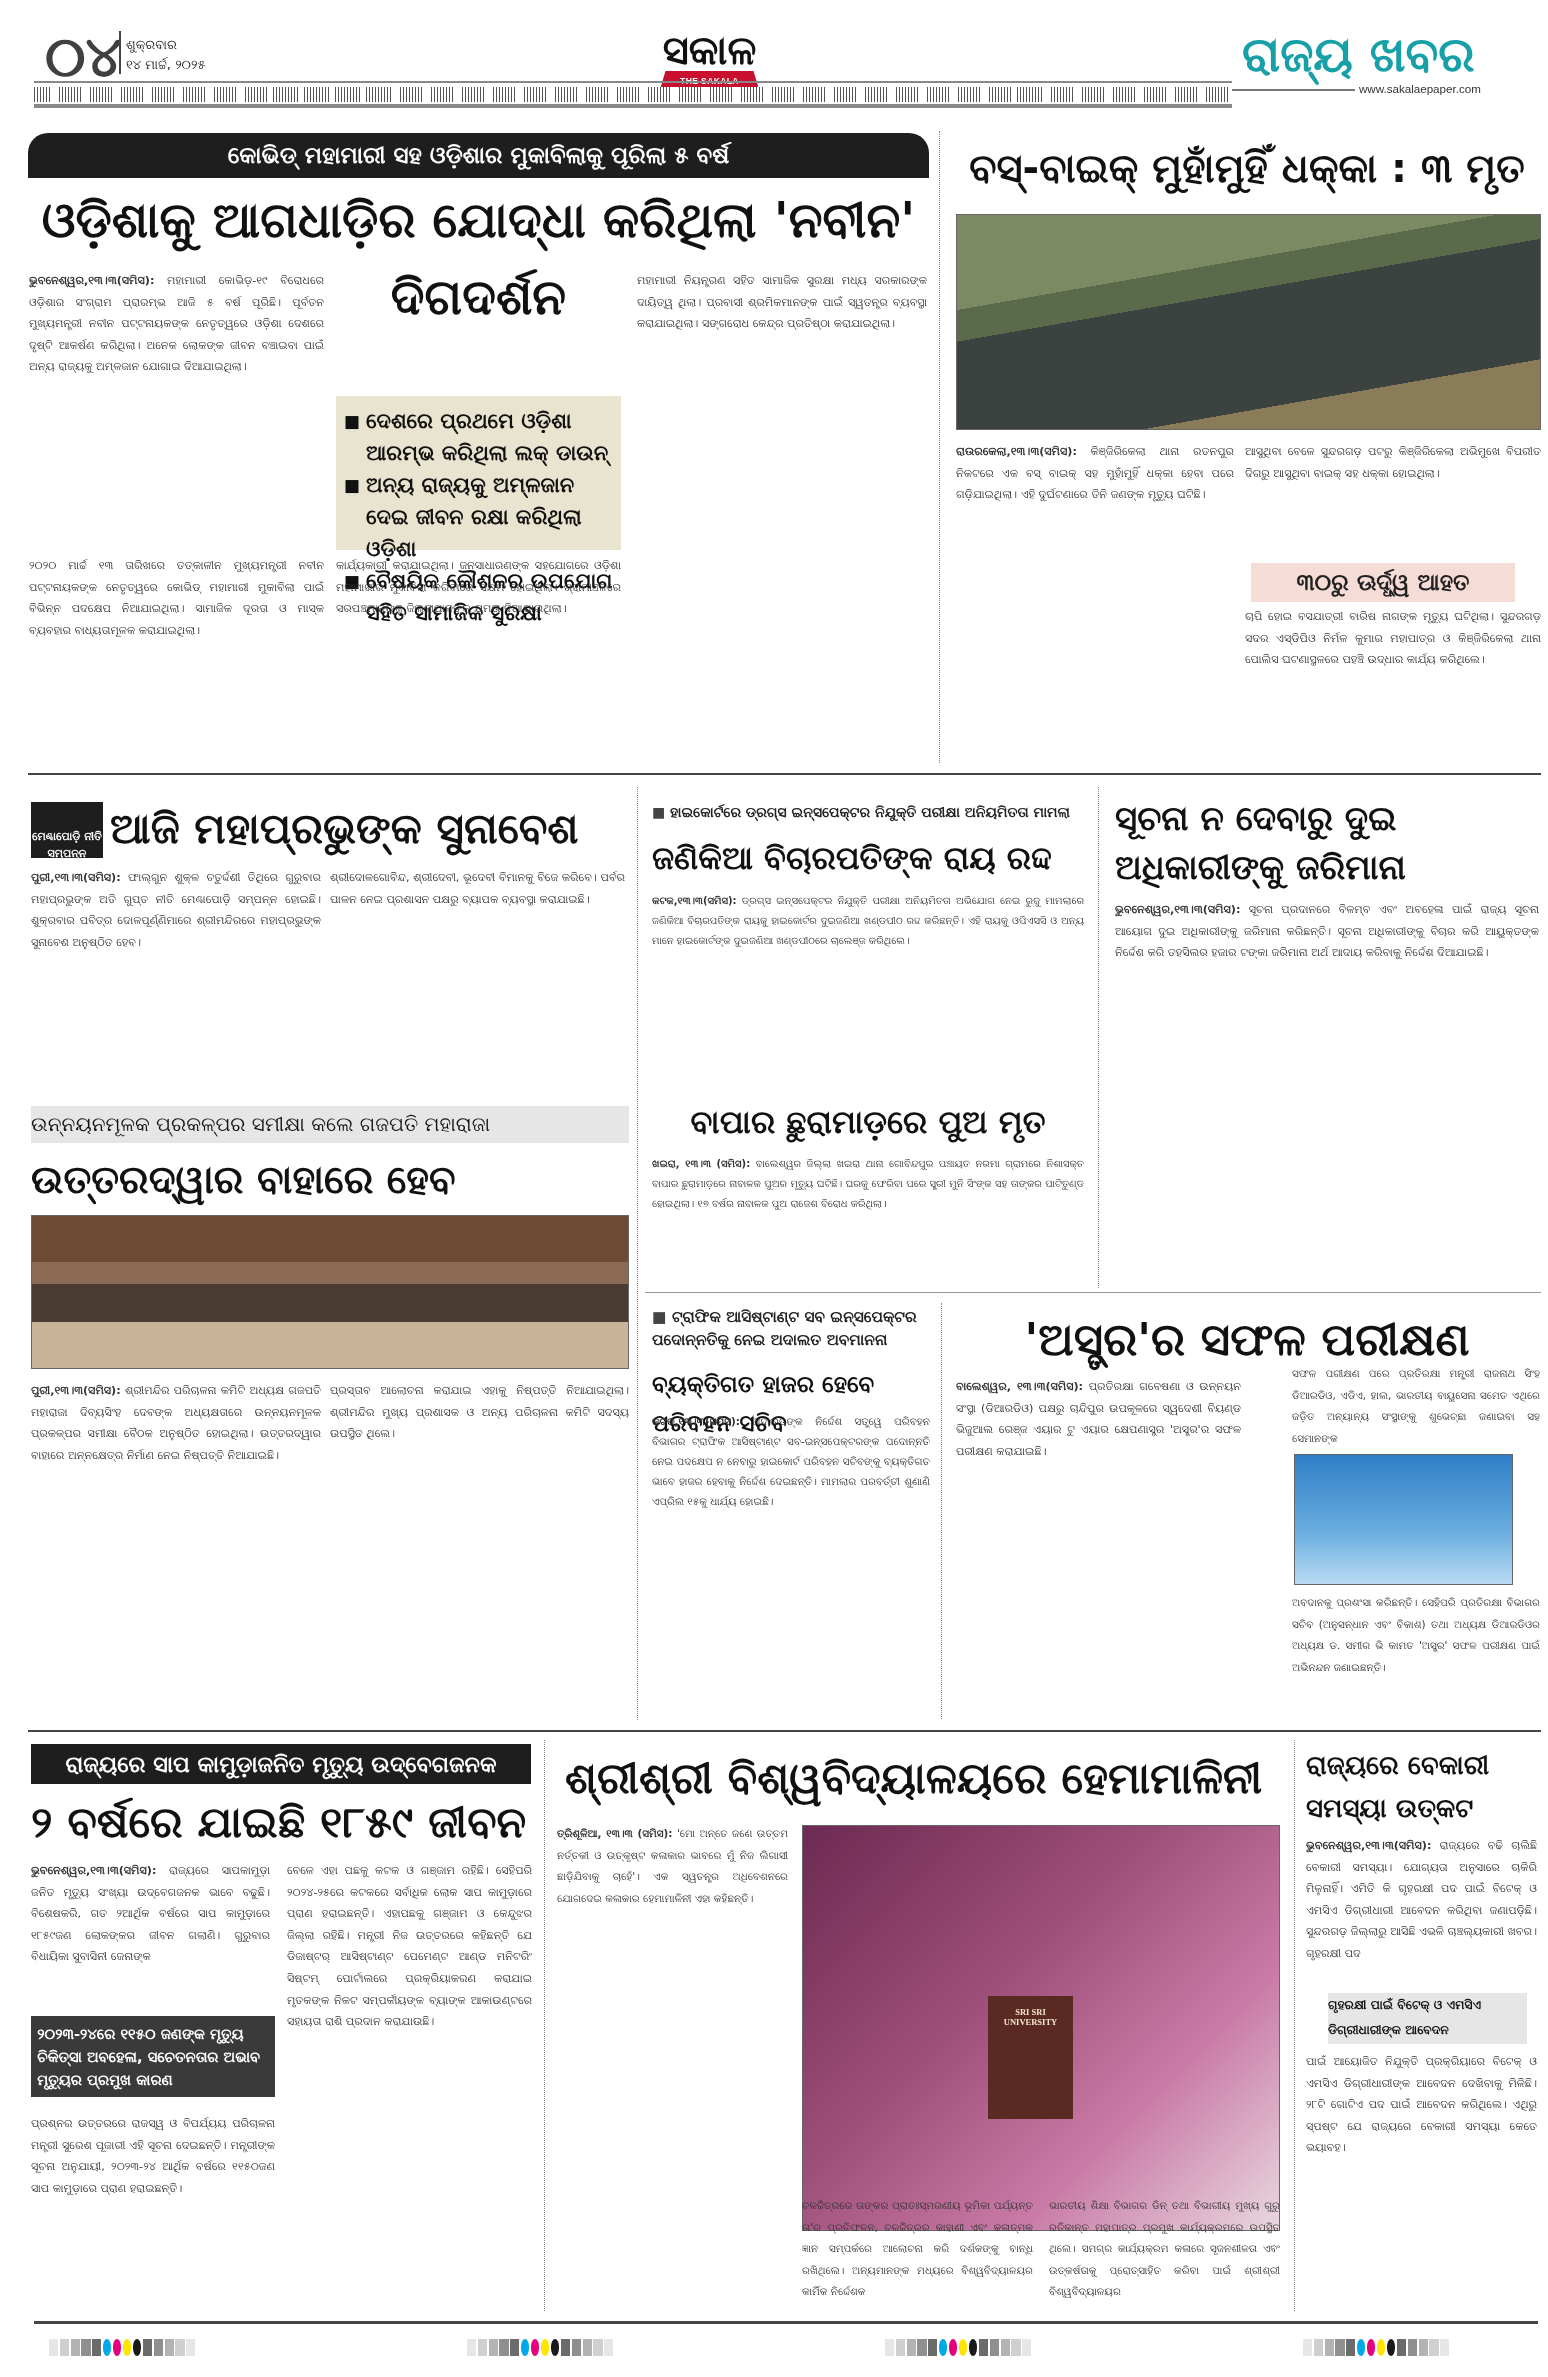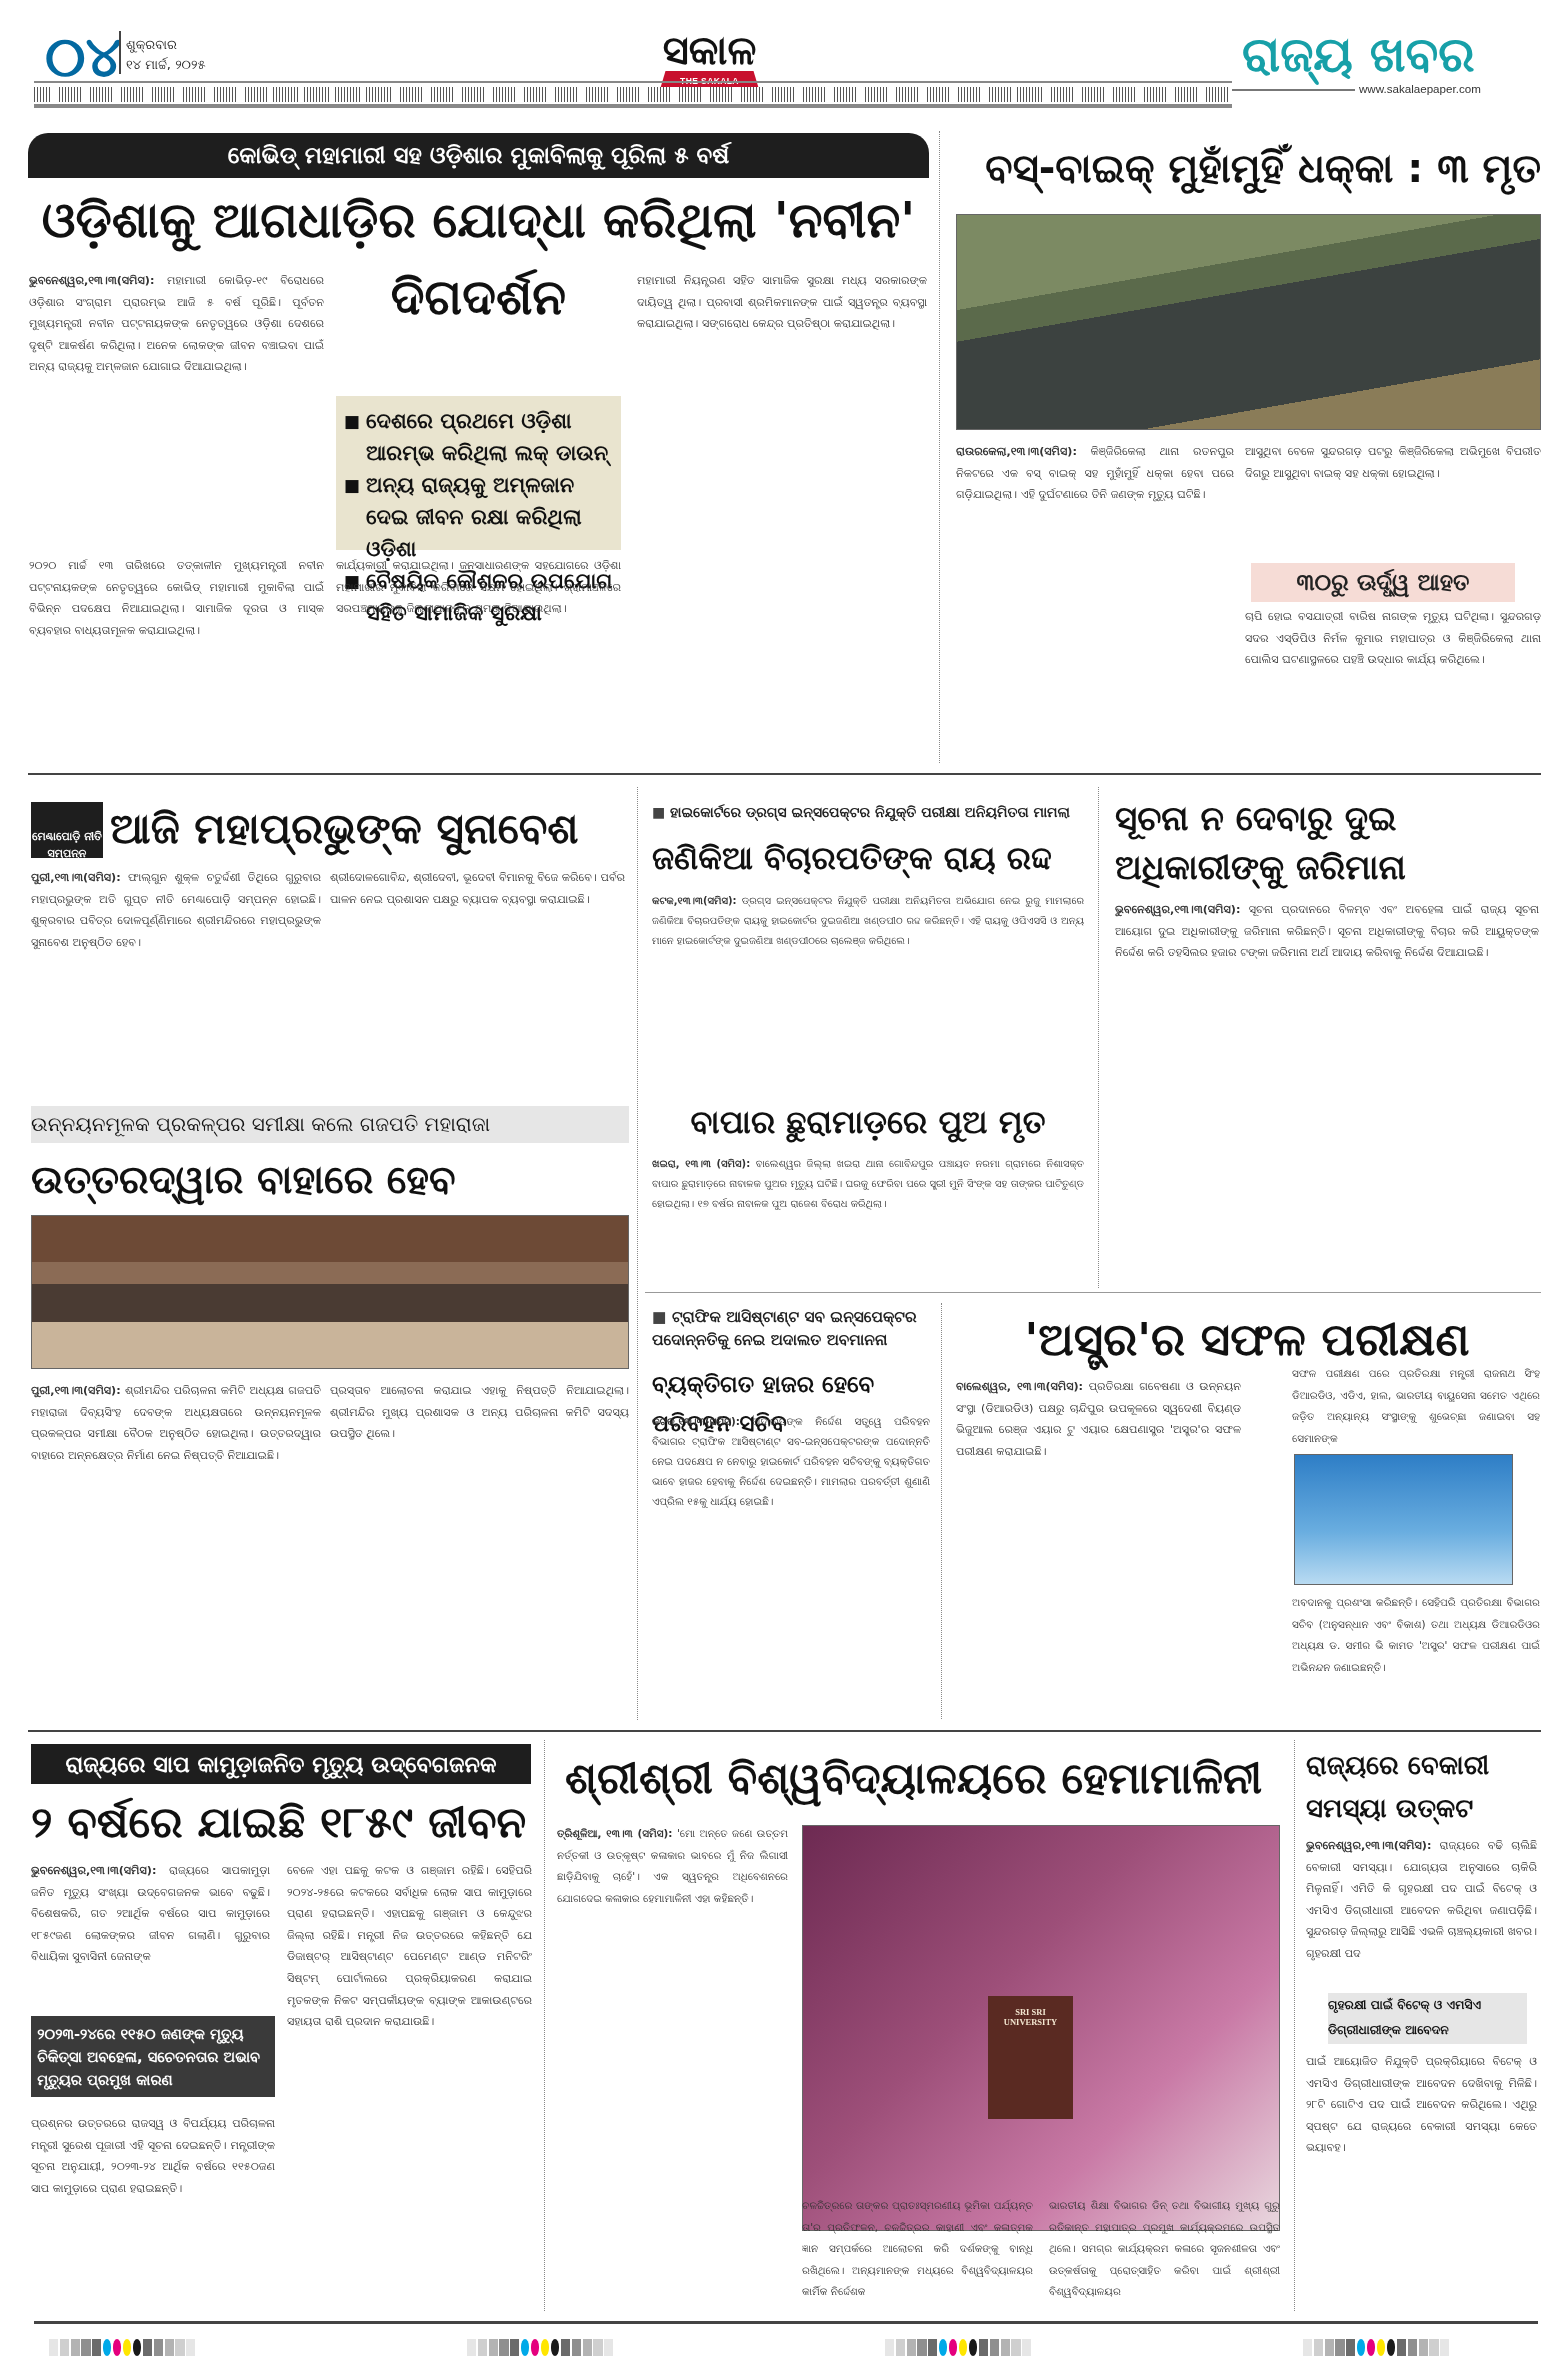--- a/index.html
+++ b/index.html
@@ -1,21 +1,21 @@
 <!DOCTYPE html>
 <html style="font-size:12.3px"><head>
 <meta charset="utf-8">
 <style>
   * { box-sizing: border-box; margin: 0; padding: 0; }
   html, body { width: 1548px; height: 2377px; background: #ffffff; overflow: hidden; }
   body { position: relative; font-family: "DejaVu Sans", sans-serif; color: #222; }
   .abs { position: absolute; }
 
   
-  .page-no { left: 45px; top: 29px; font-size: 56px; font-weight: bold; line-height: 1; color: #0369a1; font-family: "DejaVu Sans", sans-serif; }
+  .page-no { left: 45px; top: 29px; font-size: 56px; font-weight: bold; line-height: 1; color: #404040; font-family: "DejaVu Sans", sans-serif; }
   .page-sep { left: 119px; top: 31px; width: 1.5px; height: 43px; background: #444; }
   .page-day { left: 126px; top: 35px; font-size: 13px; color: #222; line-height: 20px; }
   .logo { left: 640px; top: 28px; width: 139px; text-align: center; }
   .logo-word { font-size: 40px; font-weight: bold; color: #111; line-height: 43px; font-family: "DejaVu Serif", serif; }
   .logo-band { margin: 0 auto; width: 100px; background: #c8102e; color: #fff; font-size: 8.5px; font-weight: bold; letter-spacing: 0.4px; font-family: "Liberation Sans", sans-serif; clip-path: polygon(6% 0,94% 0,100% 100%,0 100%); padding: 5px 0; }
   .section-title { left: 1242px; top: 28px; font-size: 48px; font-weight: bold; color: #17a0a8; line-height: 1.1; }
   .rule-top { left: 34px; top: 81px; width: 1198px; height: 2.3px; background: #888; }
   .rule-ticks { left: 34px; top: 87px; width: 1198px; height: 15.4px;
     background: repeating-linear-gradient(90deg,#555 0 0.8px,#fff 0.8px 3.1px); }
   .rule-bot { left: 34px; top: 104px; width: 1198px; height: 3.9px; background: #888; }
@@ -80,21 +80,21 @@
 <div class="abs bullets" style="left:336px;top:396px;width:285px;height:154px;">
   <div class="bullet">ଦେଶରେ ପ୍ରଥମେ ଓଡ଼ିଶା ଆରମ୍ଭ କରିଥିଲା ଲକ୍ ଡାଉନ୍</div>
   <div class="bullet">ଅନ୍ୟ ରାଜ୍ୟକୁ ଅମ୍ଳଜାନ ଦେଇ ଜୀବନ ରକ୍ଷା କରିଥିଲା ଓଡ଼ିଶା</div>
   <div class="bullet">ବୈଷୟିକ କୌଶଳର ଉପଯୋଗ ସହିତ ସାମାଜିକ ସୁରକ୍ଷା</div>
 </div>
 <div class="abs body-text" style="left:29px;top:555px;width:295px;">୨୦୨୦ ମାର୍ଚ୍ଚ ୧୩ ତାରିଖରେ ତତ୍କାଳୀନ ମୁଖ୍ୟମନ୍ତ୍ରୀ ନବୀନ ପଟ୍ଟନାୟକଙ୍କ ନେତୃତ୍ୱରେ କୋଭିଡ୍ ମହାମାରୀ ମୁକାବିଲା ପାଇଁ ବିଭିନ୍ନ ପଦକ୍ଷେପ ନିଆଯାଇଥିଲା। ସାମାଜିକ ଦୂରତା ଓ ମାସ୍କ ବ୍ୟବହାର ବାଧ୍ୟତାମୂଳକ କରାଯାଇଥିଲା।</div>
 <div class="abs body-text" style="left:336px;top:555px;width:285px;">କାର୍ଯ୍ୟକାରୀ କରାଯାଇଥିଲା। ଜନସାଧାରଣଙ୍କ ସହଯୋଗରେ ଓଡ଼ିଶା ମହାମାରୀର ମୁକାବିଲା କରିବାରେ ସକ୍ଷମ ହୋଇଥିଲା। ଗ୍ରାମାଞ୍ଚଳରେ ସରପଞ୍ଚମାନଙ୍କୁ ଜିଲ୍ଲାପାଳଙ୍କ କ୍ଷମତା ଦିଆଯାଇଥିଲା।</div>
 <div class="abs body-text" style="left:637px;top:270px;width:290px;">ମହାମାରୀ ନିୟନ୍ତ୍ରଣ ସହିତ ସାମାଜିକ ସୁରକ୍ଷା ମଧ୍ୟ ସରକାରଙ୍କ ଦାୟିତ୍ୱ ଥିଲା। ପ୍ରବାସୀ ଶ୍ରମିକମାନଙ୍କ ପାଇଁ ସ୍ୱତନ୍ତ୍ର ବ୍ୟବସ୍ଥା କରାଯାଇଥିଲା। ସଙ୍ଗରୋଧ କେନ୍ଦ୍ର ପ୍ରତିଷ୍ଠା କରାଯାଇଥିଲା।</div>
 <div class="abs col-rule" style="left:939px;top:131px;height:632px;"></div>
 
-<div class="abs hl" style="left:953px;top:137px;width:588px;font-size:40px;text-align:right;line-height:62px;">ବସ୍-ବାଇକ୍ ମୁହାଁମୁହିଁ ଧକ୍କା : ୩ ମୃତ</div>
+<div class="abs hl" style="left:953px;top:137px;width:588px;font-size:40px;text-align:center;line-height:62px;">ବସ୍-ବାଇକ୍ ମୁହାଁମୁହିଁ ଧକ୍କା : ୩ ମୃତ</div>
 <div class="abs photo ph-bus" style="left:956px;top:214px;width:585px;height:216px;"></div>
 <div class="abs body-text" style="left:956px;top:441px;width:278px;">
   <b>ରାଉରକେଲା,୧୩।୩(ସମିସ):</b>
   <span>କିଞ୍ଜିରିକେଲା ଥାନା ରତନପୁର ନିକଟରେ ଏକ ବସ୍ ବାଇକ୍ ସହ ମୁହାଁମୁହିଁ ଧକ୍କା ହେବା ପରେ ଗଡ଼ିଯାଇଥିଲା। ଏହି ଦୁର୍ଘଟଣାରେ ତିନି ଜଣଙ୍କ ମୃତ୍ୟୁ ଘଟିଛି।</span>
 </div>
 <div class="abs body-text" style="left:1245px;top:441px;width:296px;">ଆସୁଥିବା ବେଳେ ସୁନ୍ଦରଗଡ଼ ପଟରୁ କିଞ୍ଜିରିକେଲା ଅଭିମୁଖେ ବିପରୀତ ଦିଗରୁ ଆସୁଥିବା ବାଇକ୍ ସହ ଧକ୍କା ହୋଇଥିଲା।</div>
 <div class="abs pink-box" style="left:1251px;top:563px;width:264px;height:39px;font-size:23px;line-height:39px;">୩୦ରୁ ଊର୍ଦ୍ଧ୍ୱ ଆହତ</div>
 <div class="abs body-text" style="left:1245px;top:606px;width:296px;">ଚାପି ହୋଇ ବସଯାତ୍ରୀ ବାରିଷ ନାଗଙ୍କ ମୃତ୍ୟୁ ଘଟିଥିଲା। ସୁନ୍ଦରଗଡ଼ ସଦର ଏସ୍‌ଡିପିଓ ନିର୍ମଳ କୁମାର ମହାପାତ୍ର ଓ କିଞ୍ଜିରିକେଲା ଥାନା ପୋଲିସ ଘଟଣାସ୍ଥଳରେ ପହଞ୍ଚି ଉଦ୍ଧାର କାର୍ଯ୍ୟ କରିଥିଲେ।</div>
 
 <div class="abs h-rule" style="left:28px;top:773px;width:1513px;"></div>

